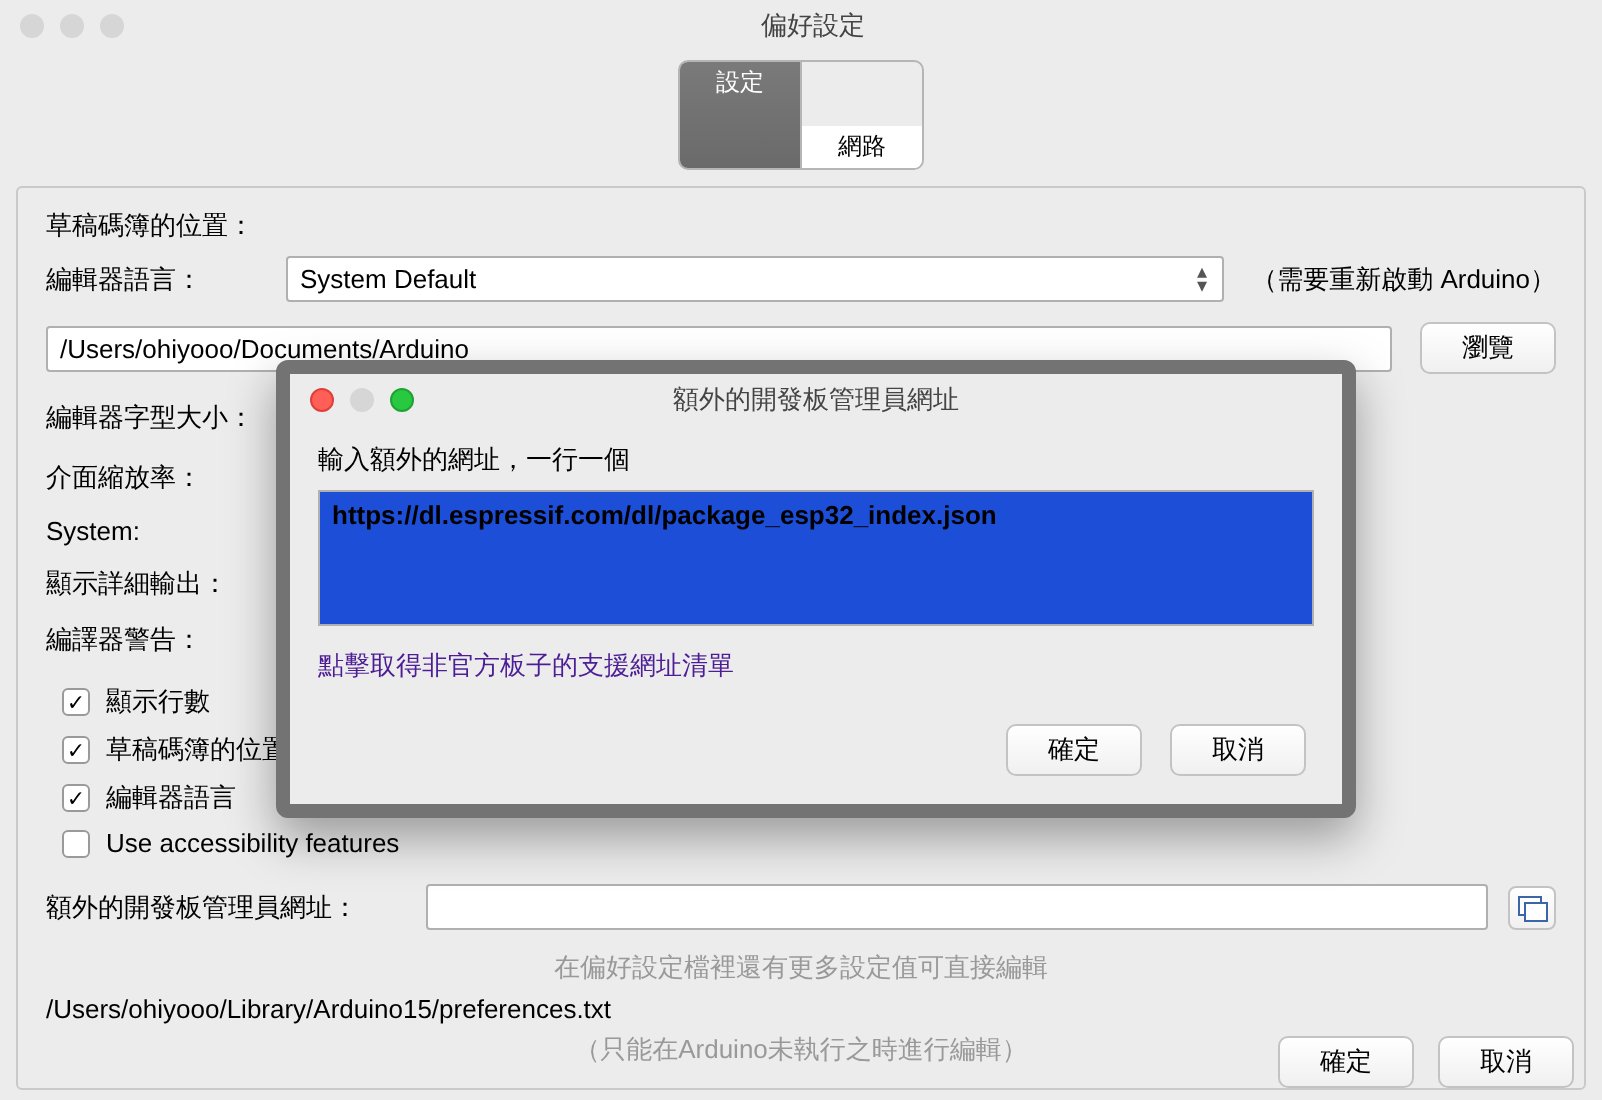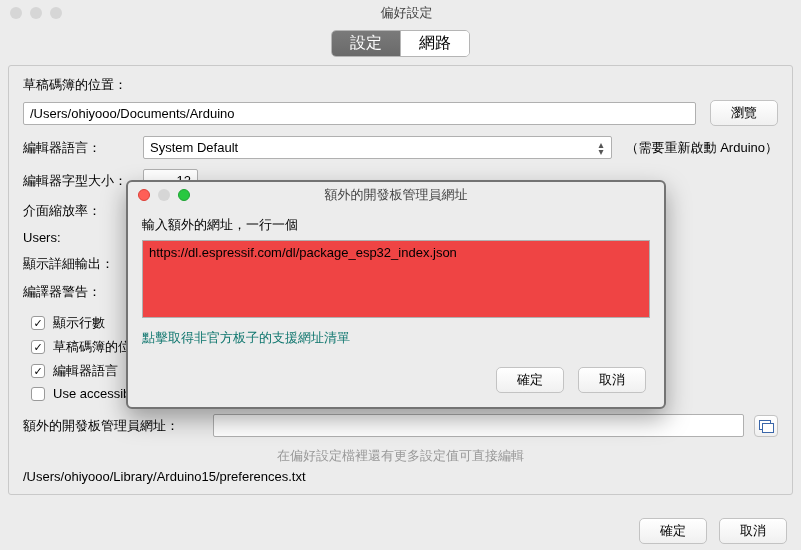--- a/index.html
+++ b/index.html
@@ -39,25 +39,25 @@
       padding: 4px 0 8px 0;
     }
     .segmented {
       display: flex;
       border: 1px solid #b5b5b5;
       border-radius: 5px;
       overflow: hidden;
     }
     .segmented .seg {
       padding: 2px 18px;
-      font-size: 16px;
+      font-size: 12px;
       background: #fff;
       border-right: 1px solid #b5b5b5;
     }
-    .segmented .seg:last-child { border-right: none; }
+    .segmented .seg:last-child { border-right: none; margin-top: 32px; }
     .segmented .seg.active {
       background: linear-gradient(#7a7a7a,#6a6a6a);
       color: #fff;
     }
     .main-pane {
       border: 1px solid #c9c9c9;
       border-radius: 3px;
       margin: 0 8px;
       padding: 10px 14px 10px 14px;
       background: #ececec;
@@ -121,42 +121,43 @@
     }
     .stack-icon::before, .stack-icon::after {
       content: ""; position: absolute; border: 1px solid #3a66a9; width: 10px; height: 8px; background: #fff;
     }
     .stack-icon::before { left: 0; top: 0; }
     .stack-icon::after { left: 3px; top: 3px; }
 
     
     .modal {
       position: absolute;
-      left: 126px; top: 180px;
+      left: 138px; top: 180px;
       width: 540px;
       background: #ececec;
-      border: 2px solid #737373;
+      border: 7px solid #737373;
       border-radius: 6px;
       box-shadow: 0 10px 24px rgba(0,0,0,0.35);
     }
     .modal-titlebar {
       height: 26px; display: flex; align-items: center; justify-content: center; position: relative;
     }
     .modal-lights { position: absolute; left: 10px; display: flex; gap: 8px; }
     .ml-red { width: 12px; height: 12px; border-radius: 50%; background: #ff5f57; border: 0.5px solid #dc4038;}
     .ml-gray { width: 12px; height: 12px; border-radius: 50%; background: #d6d6d6;}
     .ml-green { width: 12px; height: 12px; border-radius: 50%; background: #28c840; border: 0.5px solid #1ea233;}
     .modal-body { padding: 8px 14px 12px; }
     .modal-label { margin-bottom: 6px; font-size: 13px; }
     .modal-textarea {
-      width: 100%; height: 78px; font-family: inherit; font-size: 13px;
-      border: 1px solid #b0b0b0; background: #ef4444; padding: 4px 6px;
+      width: 100%; height: 68px; font-family: inherit; font-size: 13px;
+      border: 1px solid #b0b0b0; background: #1d4ed8; padding: 4px 6px;
       resize: none;
-    }
-    .modal-link { color: #0f766e; margin-top: 8px; display: block; }
+      font-weight: bold;
+    }
+    .modal-link { color: #4c1d95; margin-top: 8px; display: block; }
     .modal-btns {
       display: flex; gap: 14px; justify-content: flex-end; padding: 8px 18px 14px;
     }
   </style>
 </head>
 <body>
 
 <div class="titlebar">
   <div class="traffic-lights">
     <div class="light"></div>
@@ -169,49 +170,49 @@
 <div class="tab-strip">
   <div class="segmented">
     <div class="seg active">設定</div>
     <div class="seg">網路</div>
   </div>
 </div>
 
 <div class="main-pane">
 
   <div style="margin-bottom:6px;">草稿碼簿的位置：</div>
-  <div class="row">
-    <input class="input-text sketch-loc" value="/Users/ohiyooo/Documents/Arduino" style="">
-    <div style="width:14px;"></div>
-    <button class="btn">瀏覽</button>
-  </div>
-
   <div class="row">
     <div class="label">編輯器語言：</div>
     <div class="select-wrap">
       <div class="input-text">System Default</div>
       <div class="select-caret">
           <span>▴</span>
           <span>▾</span>
         </div>
     </div>
     <div class="side-note">（需要重新啟動 Arduino）</div>
   </div>
 
   <div class="row">
+    <input class="input-text sketch-loc" value="/Users/ohiyooo/Documents/Arduino" style="">
+    <div style="width:14px;"></div>
+    <button class="btn">瀏覽</button>
+  </div>
+
+  <div class="row">
     <div class="label">編輯器字型大小：</div>
     <input class="input-text small-input" value="12" style="">
   </div>
 
   <div class="row">
     <div class="label">介面縮放率：</div>
   </div>
 
   <div class="row">
-    <div class="label">Users:</div>
+    <div class="label">System:</div>
   </div>
 
   <div class="row">
     <div class="label">顯示詳細輸出：</div>
   </div>
 
   <div class="row">
     <div class="label">編譯器警告：</div>
   </div>
 
@@ -236,20 +237,21 @@
     <div style="width:190px;">額外的開發板管理員網址：</div>
     <input class="input-text url-input" style="">
     <div style="width:10px;"></div>
     <div class="icon-btn">
       <div class="stack-icon"></div>
     </div>
   </div>
 
   <div class="faint" style="margin-top:6px;">在偏好設定檔裡還有更多設定值可直接編輯</div>
   <div style="margin-top:4px;">/Users/ohiyooo/Library/Arduino15/preferences.txt</div>
+  <div class="faint" style="margin-top:4px;">（只能在Arduino未執行之時進行編輯）</div>
 
 </div>
 
 <div class="footer-bar">
   <button class="btn">確定</button>
   <button class="btn">取消</button>
 </div>
 
 <div class="modal">
   <div class="modal-titlebar">

